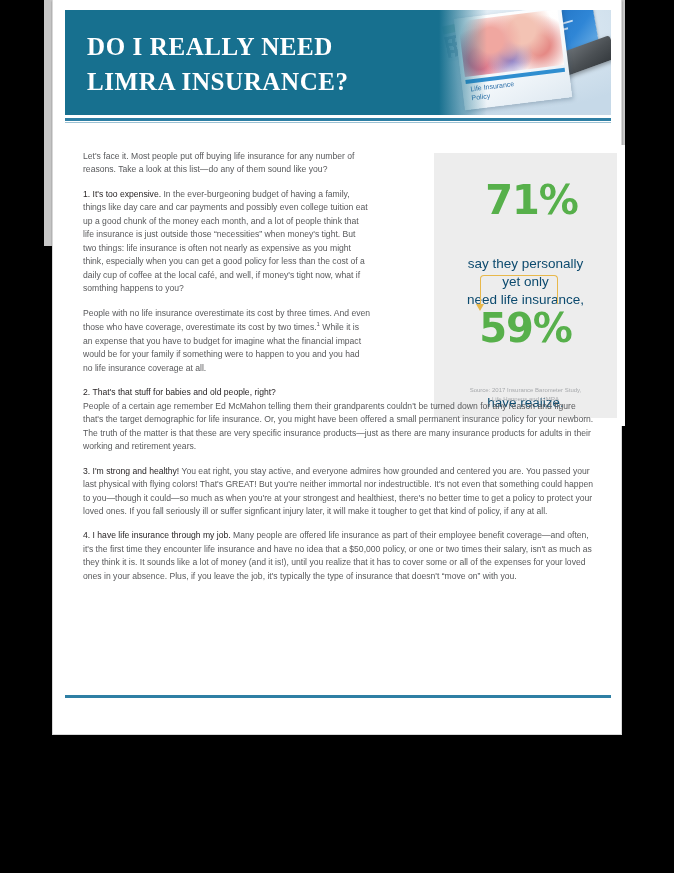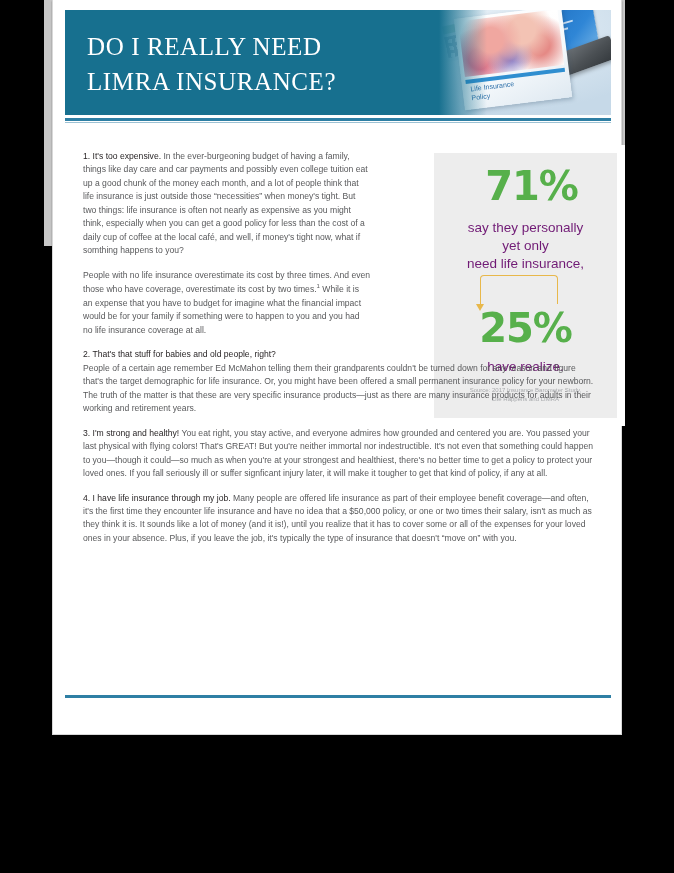--- a/index.html
+++ b/index.html
@@ -56,21 +56,21 @@
     width: 546px; height: 105px;
     background: #17708f;
     overflow: hidden;
   }
   .banner-title {
     position: absolute;
     left: 22px; top: 20px;
     width: 330px;
     color: #ffffff;
     font-family: "Liberation Serif", serif;
-    font-weight: normal;
+    font-weight: bold;
     font-size: 25px;
     line-height: 1.38;
     letter-spacing: 0.6px;
   }
   .banner-title .line { display: block; white-space: nowrap; }
 
   
   .banner-photo {
     position: absolute;
     right: 0; top: 0;
@@ -206,29 +206,30 @@
   .stat-big {
     position: absolute;
     left: 0; right: 0;
     text-align: center;
     color: #57b04b;
     font-family: "DejaVu Sans", sans-serif;
     font-weight: bold;
     font-size: 40px;
     letter-spacing: -1px;
   }
-  .stat-71 { top: 10px; margin-left: 12px; }
+  .stat-71 { top: 24px; margin-left: 12px; }
   .stat-59 { top: 152px; }
   .stat-caption {
     position: absolute;
     left: 0; right: 0;
     text-align: center;
-    color: #701a75;
+    color: #0c4a6e;
     font-size: 13.5px;
     line-height: 1.33;
+    margin-top: 36px;
   }
   .cap-71 { top: 66px; }
   .cap-59 { top: 205px; }
 
   
   .connector {
     position: absolute;
     left: 46px; top: 122px;
     width: 76px; height: 28px;
     border-top: 1.5px solid #e8b84b;
@@ -314,35 +315,36 @@
         <div class="stat-caption cap-71">
           <div>say they personally</div>
           <div>yet only</div>
           <div>need life insurance,</div>
         </div>
 
         <div class="connector">
           <div class="arrow"></div>
         </div>
 
-        <div class="stat-big stat-59">25%</div>
+        <div class="stat-big stat-59">59%</div>
 
         <div class="stat-caption cap-59">
           <div>have realize.</div>
         </div>
 
         <div class="source">
           <div>Source: 2017 Insurance Barometer Study,</div>
           <div>Life Happens and LIMRA</div>
         </div>
       </div>
     </div>
 
     <div class="content">
 
+      <p class="body col-narrow">Let's face it. Most people put off buying life insurance for any number of reasons. Take a look at this list—do any of them sound like you?</p>
 
       <p class="body col-narrow"><b>1. It's too expensive.</b><span> In the ever-burgeoning budget of having a family, things like day care and car payments and possibly even college tuition eat up a good chunk of the money each month, and a lot of people think that life insurance is just outside those “necessities” when money's tight. But two things: life insurance is often not nearly as expensive as you might think, especially when you can get a good policy for less than the cost of a daily cup of coffee at the local café, and well, if money's tight now, what if somthing happens to you?</span></p>
 
       <p class="body col-narrow"><span>People with no life insurance overestimate its cost by three times. And even those who have coverage, overestimate its cost by two times.</span><sup>1</sup><span> While it is an expense that you have to budget for imagine what the financial impact would be for your family if something were to happen to you and you had no life insurance coverage at all.</span></p>
 
       <p class="body" style="margin-top:2px"><b>2. That's that stuff for babies and old people, right?</b><br><span>People of a certain age remember Ed McMahon telling them their grandparents couldn't be turned down for any reason and figure that's the target demographic for life insurance. Or, you might have been offered a small permanent insurance policy for your newborn. The truth of the matter is that these are very specific insurance products—just as there are many insurance products for adults in their working and retirement years.</span></p>
 
       <p class="body"><b>3. I'm strong and healthy!</b><span> You eat right, you stay active, and everyone admires how grounded and centered you are. You passed your last physical with flying colors! That's GREAT! But you're neither immortal nor indestructible. It's not even that something could happen to you—though it could—so much as when you're at your strongest and healthiest, there's no better time to get a policy to protect your loved ones. If you fall seriously ill or suffer signficant injury later, it will make it tougher to get that kind of policy, if any at all.</span></p>
 
       <p class="body"><b>4. I have life insurance through my job.</b><span> Many people are offered life insurance as part of their employee benefit coverage—and often, it's the first time they encounter life insurance and have no idea that a $50,000 policy, or one or two times their salary, isn't as much as they think it is. It sounds like a lot of money (and it is!), until you realize that it has to cover some or all of the expenses for your loved ones in your absence. Plus, if you leave the job, it's typically the type of insurance that doesn't “move on” with you.</span></p>

